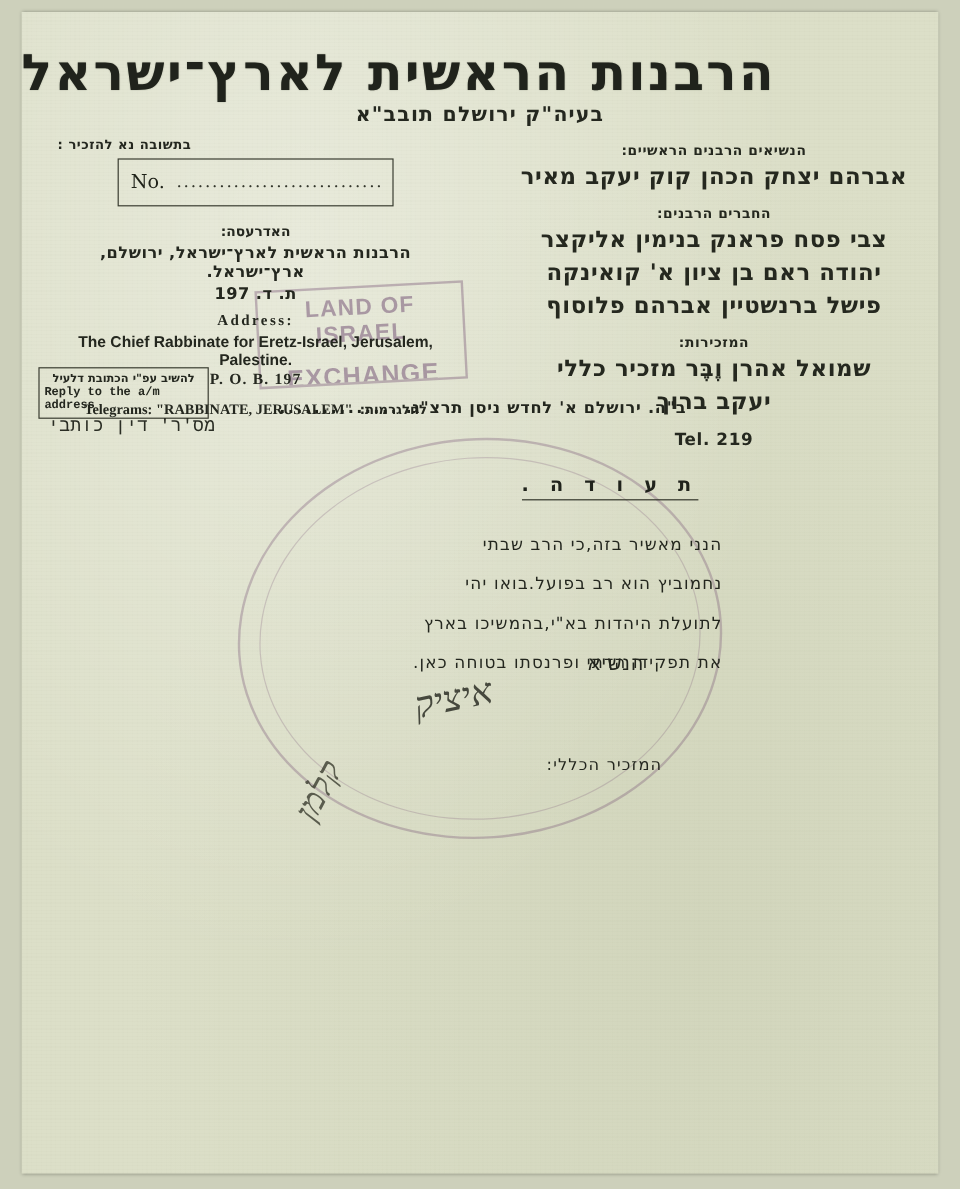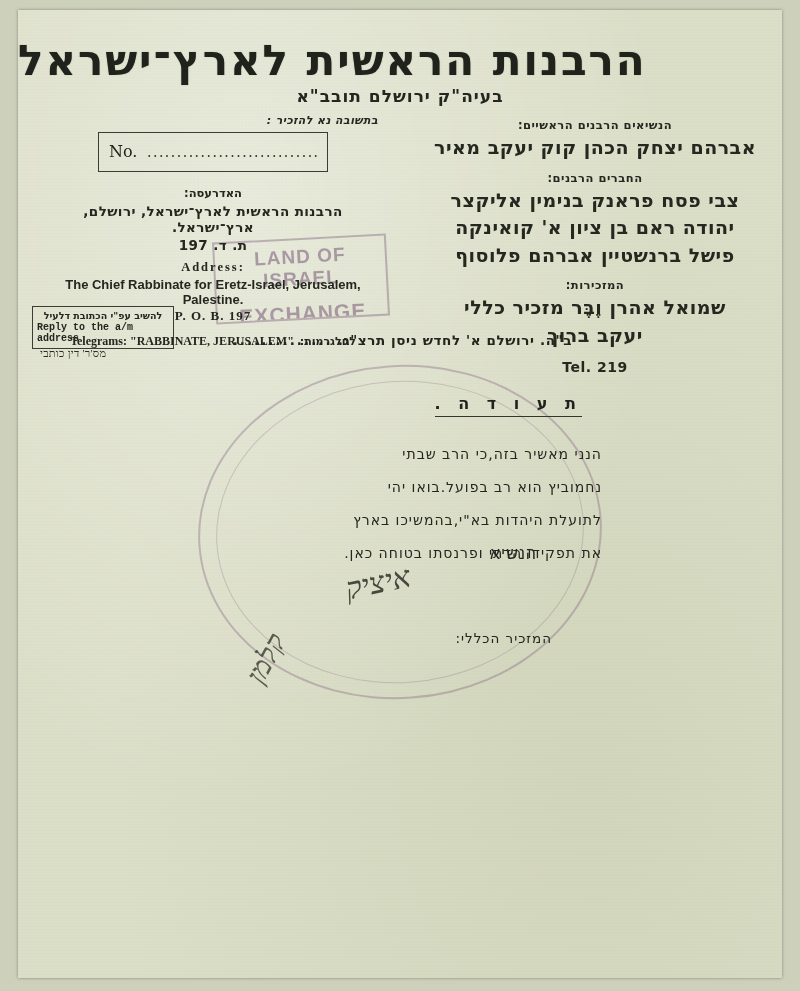--- a/index.html
+++ b/index.html
@@ -102,25 +102,24 @@
   .left-col {
     position: absolute;
     top: 104px;
     left: 30px;
     width: 330px;
     color: #24271f;
     font-family: "DejaVu Sans", sans-serif;
   }
   .lc-ref {
     direction: rtl;
-    text-align: right;
+    text-align: left;
     font-size: 11px;
     font-weight: bold;
     letter-spacing: .4px;
-    font-style: italic;
   }
   .numbox {
     margin: 5px auto 0 auto;
     width: 228px;
     height: 38px;
     border: 1px solid #3a3d31;
     position: relative;
   }
   .numbox .no {
     position: absolute;
@@ -229,22 +228,22 @@
     font-family: Liberation Mono, monospace;
     font-size: 10px;
     font-weight: bold;
     margin-top: 1px;
   }
   .note-left {
     position: absolute;
     left: 22px;
     top: 337px;
     direction: rtl;
-    font-family: Liberation Serif, serif;
-    font-size: 11px;
+    font-family: Liberation Mono, monospace;
+    font-size: 15px;
     color: #2a2d24;
     letter-spacing: .3px;
   }
 
   
   .dateline {
     position: absolute;
     right: 210px;
     top: 322px;
     direction: rtl;

